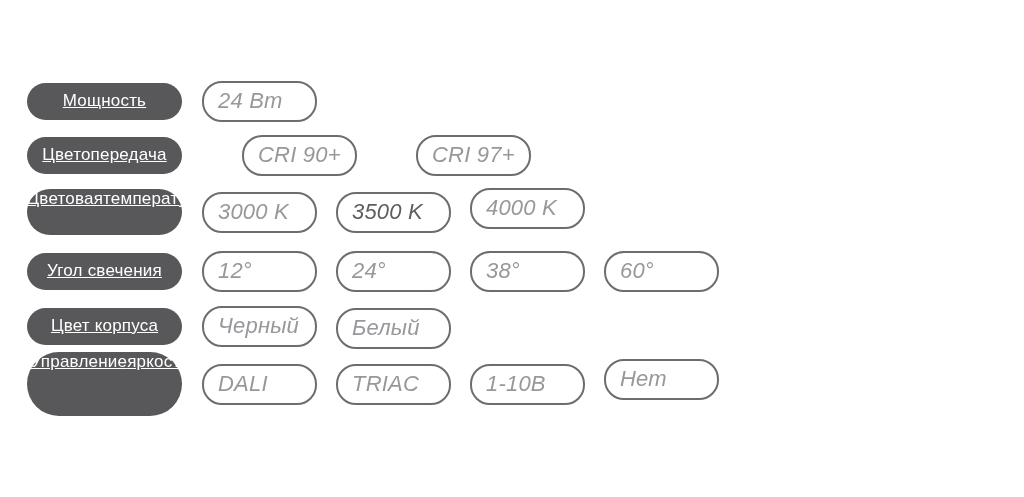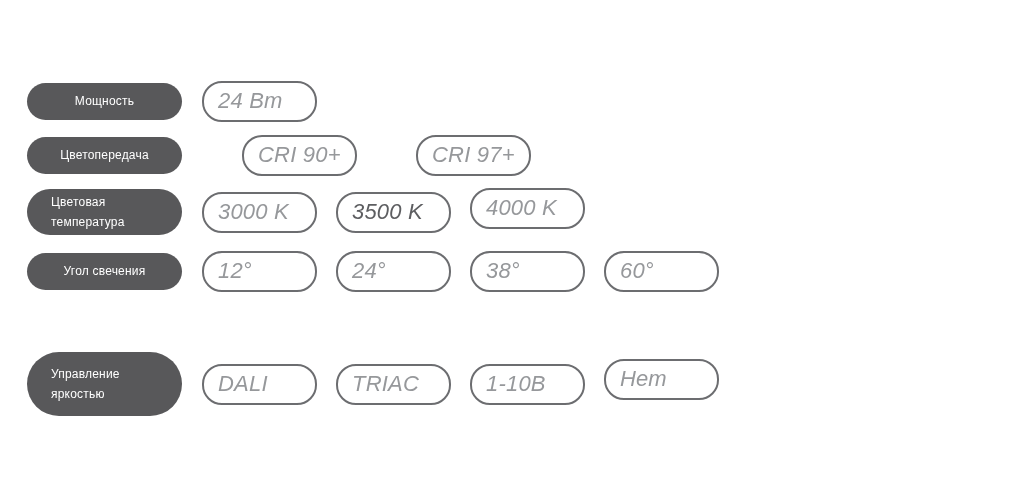--- a/index.html
+++ b/index.html
@@ -35,27 +35,28 @@
   .label-pill{
     width:155px;height:37px;
     flex:0 0 155px;
     margin-right:20px;
     background:var(--label-bg);
     color:var(--label-text);
     border-radius:999px;
     display:flex;
     align-items:center;
     justify-content:center;
-    font-size:12px;
+    font-size:17px;
     letter-spacing:.2px;
     white-space:nowrap;
+    text-decoration:underline;
   }
   .label-pill.two-line{
     height:46px;
-    flex-direction:column;
+    flex-direction:row;
     align-items:flex-start;
     justify-content:center;
     padding-left:24px;
     line-height:20px;
   }
   .r6 .label-pill.two-line{height:64px;}
 
   .opt{
     width:115px;height:41px;
     flex:0 0 115px;
@@ -108,20 +109,25 @@
   </div>
 
   <div class="row r4">
     <div class="label-pill">Угол свечения</div>
     <div class="opt">12°</div>
     <div class="opt">24°</div>
     <div class="opt">38°</div>
     <div class="opt">60°</div>
   </div>
 
+  <div class="row r5">
+    <div class="label-pill">Цвет корпуса</div>
+    <div class="opt">Черный</div>
+    <div class="opt nudge-down2">Белый</div>
+  </div>
 
   <div class="row r6">
     <div class="label-pill two-line">
       <span>Управление</span>
       <span>яркостью</span>
     </div>
     <div class="opt">DALI</div>
     <div class="opt">TRIAC</div>
     <div class="opt">1-10В</div>
     <div class="opt nudge-up5">Нет</div>

